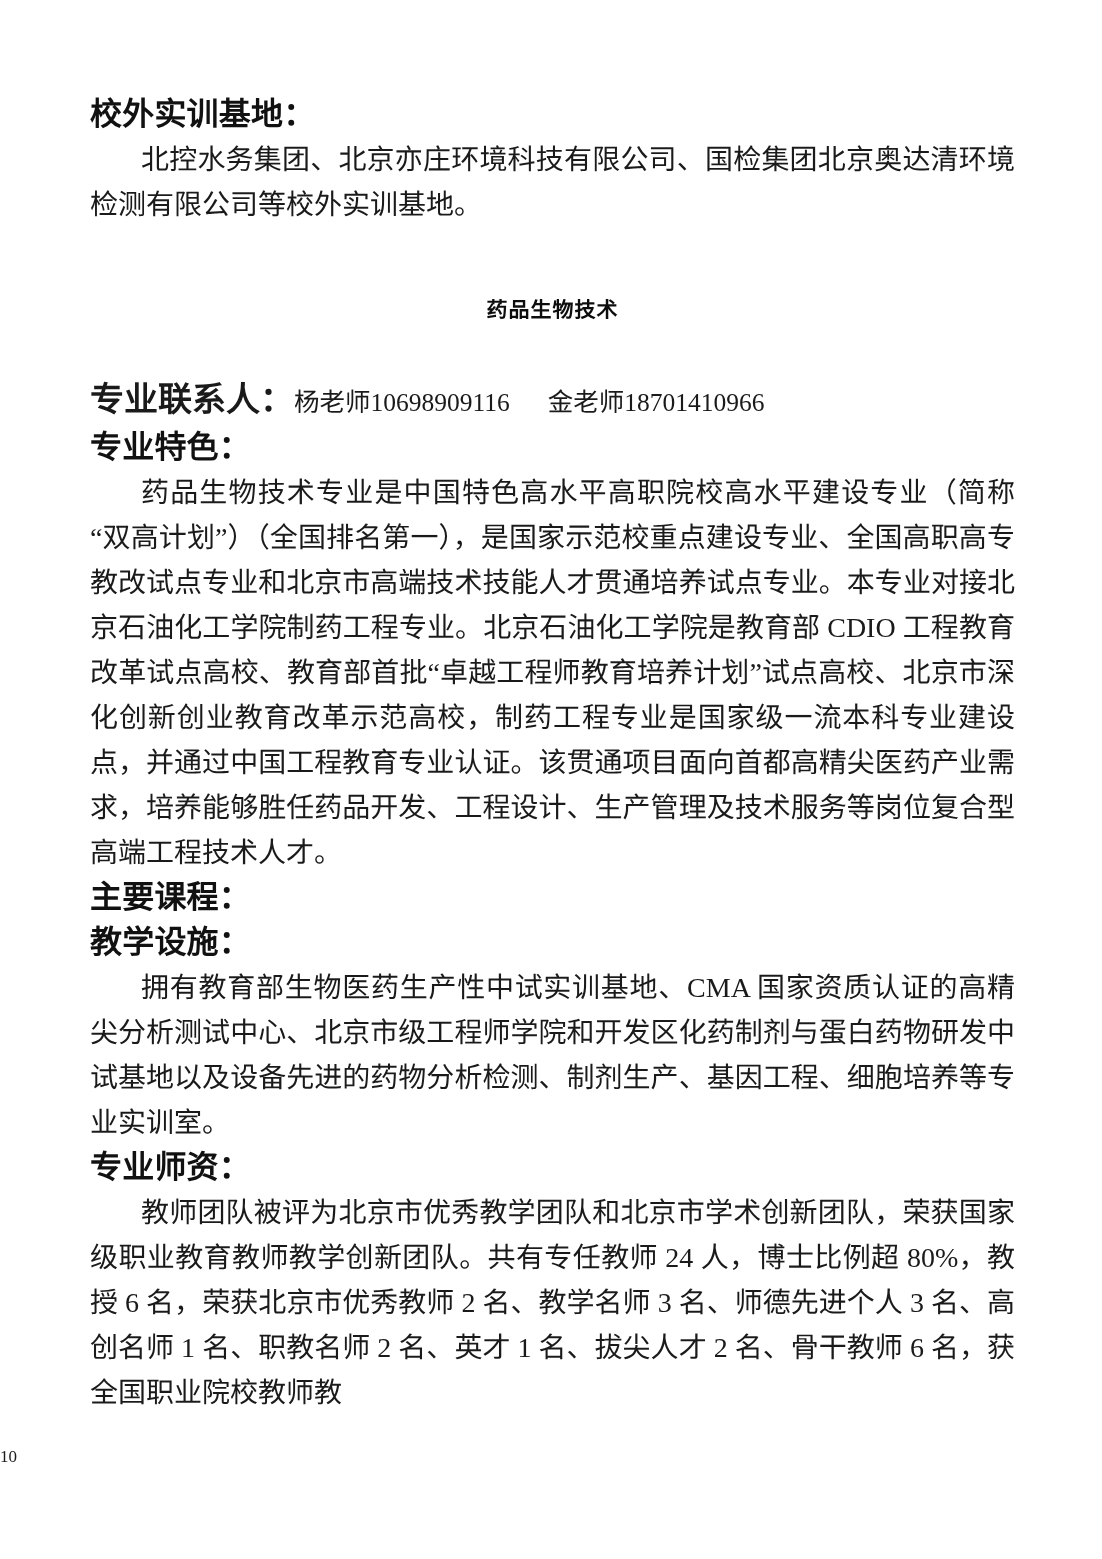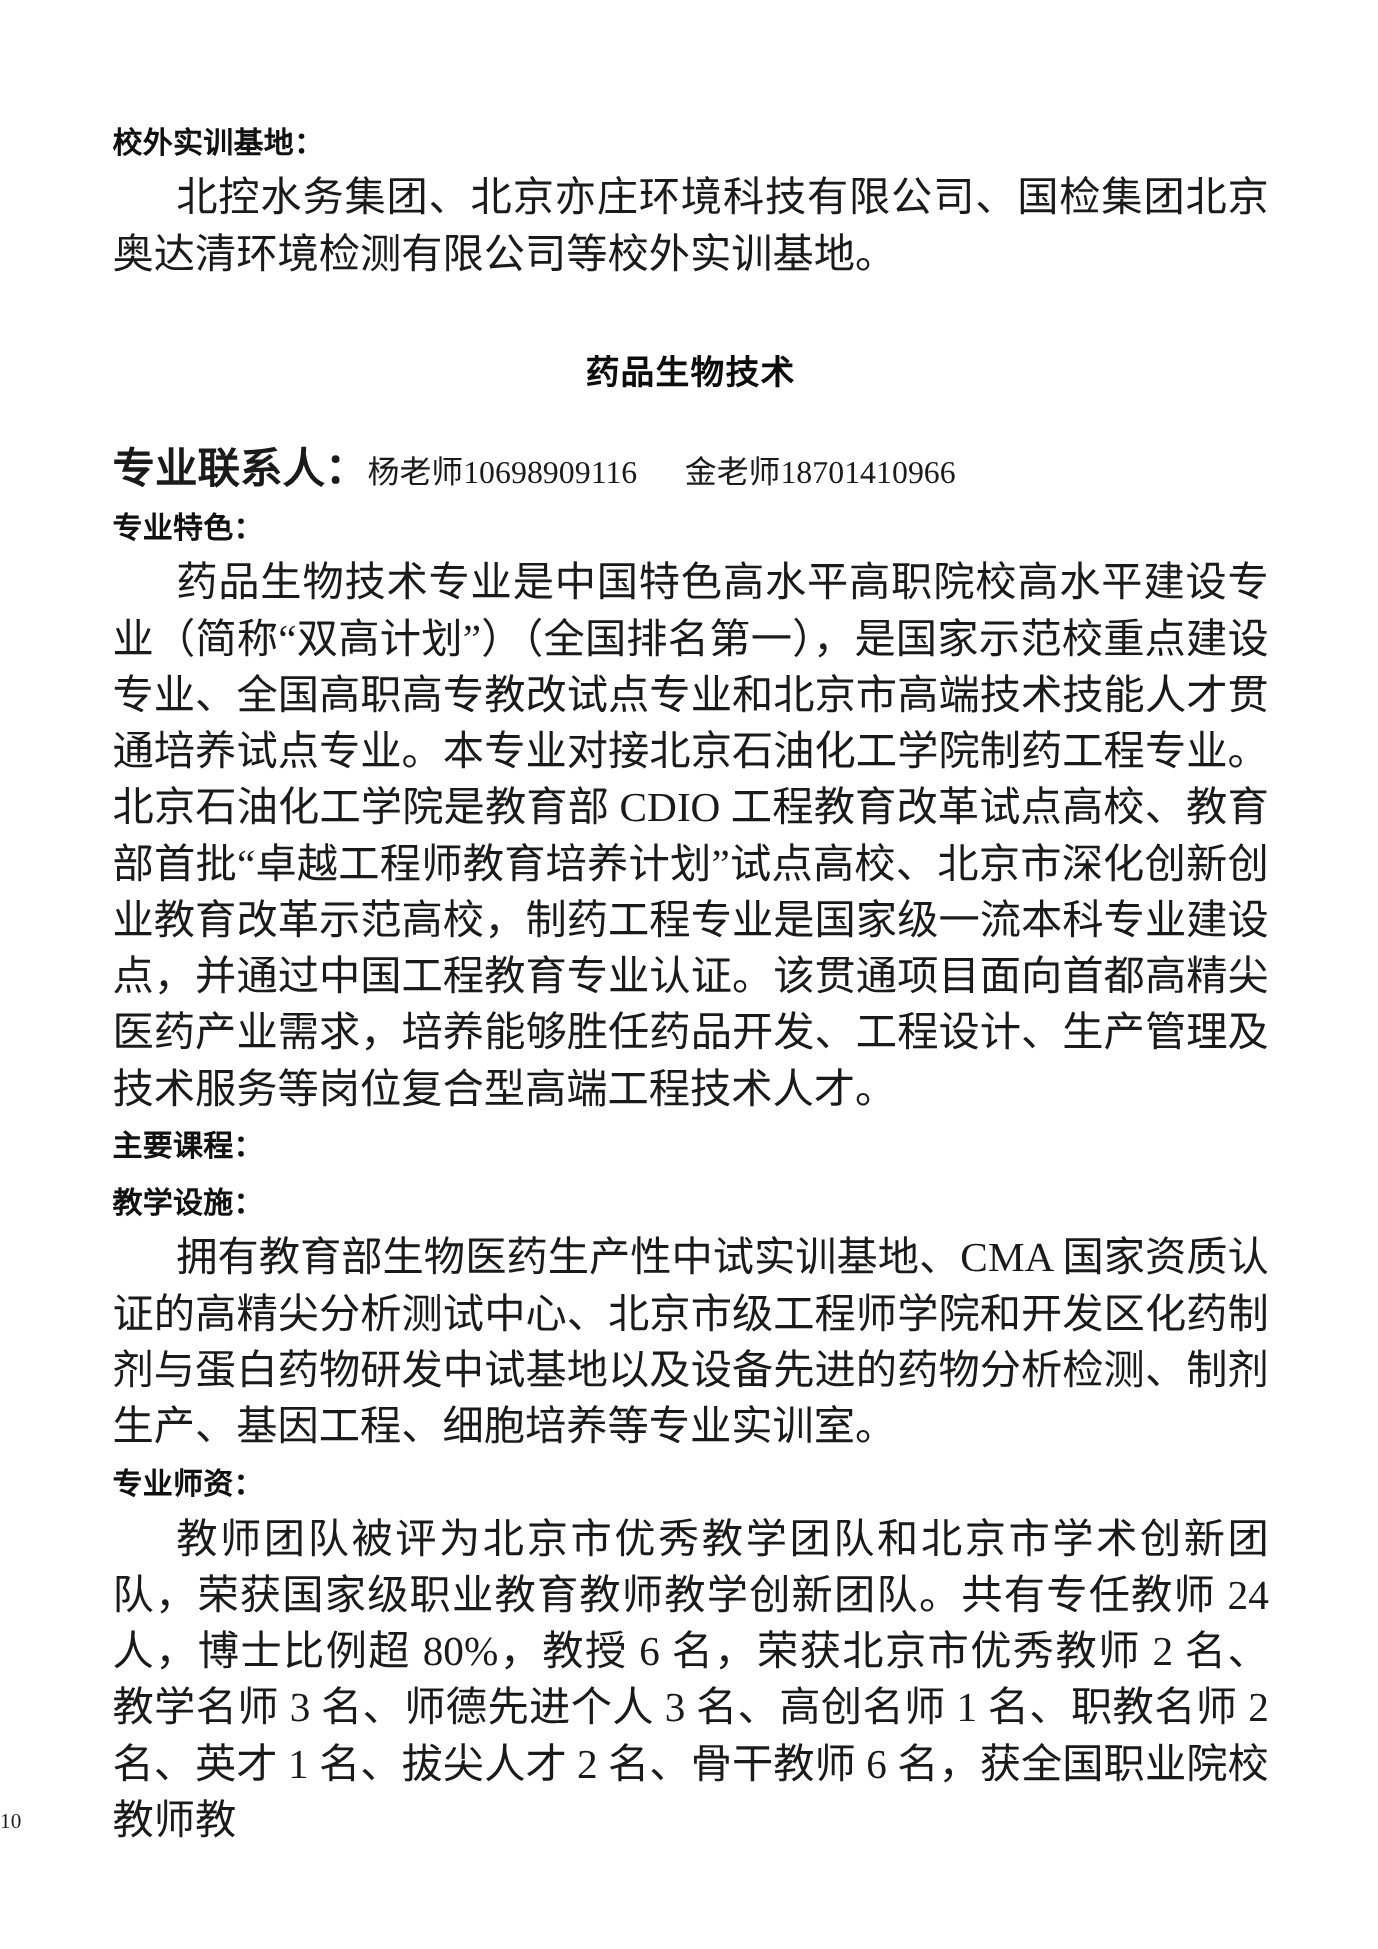--- a/index.html
+++ b/index.html
@@ -23,48 +23,48 @@
     box-sizing: border-box;
   }
   .content {
     position: absolute;
     left: 90px;
     top: 92px;
     width: 925px;
   }
   
   .heading {
-    font-family: Liberation Sans, sans-serif;
+    font-family: Liberation Serif, serif;
     font-weight: bold;
-    font-size: 24px;
+    font-size: 32px;
     line-height: 45px;
     letter-spacing: 0.2px;
     color: #111111;
     margin: 0;
     white-space: nowrap;
   }
   .para {
-    font-size: 33px;
+    font-size: 28px;
     line-height: 45px;
     text-align: justify;
     text-justify: inter-ideograph;
     margin: 0;
     text-indent: 51px;
     color: #1a1a1a;
   }
 
   .title {
     font-family: "DejaVu Sans", "Liberation Sans", sans-serif;
     font-weight: bold;
-    font-size: 27px;
+    font-size: 21px;
     line-height: 45px;
     text-align: center;
     letter-spacing: 1px;
     color: #0d0d0d;
-    margin: 4px;
+    margin: 16px;
   }
   .contact {
     font-size: 25.5px;
     line-height: 45px;
     margin: 0;
     color: #1a1a1a;
     white-space: nowrap;
   }
   .contact .lbl {
     font-family: "DejaVu Sans", "Liberation Sans", sans-serif;

